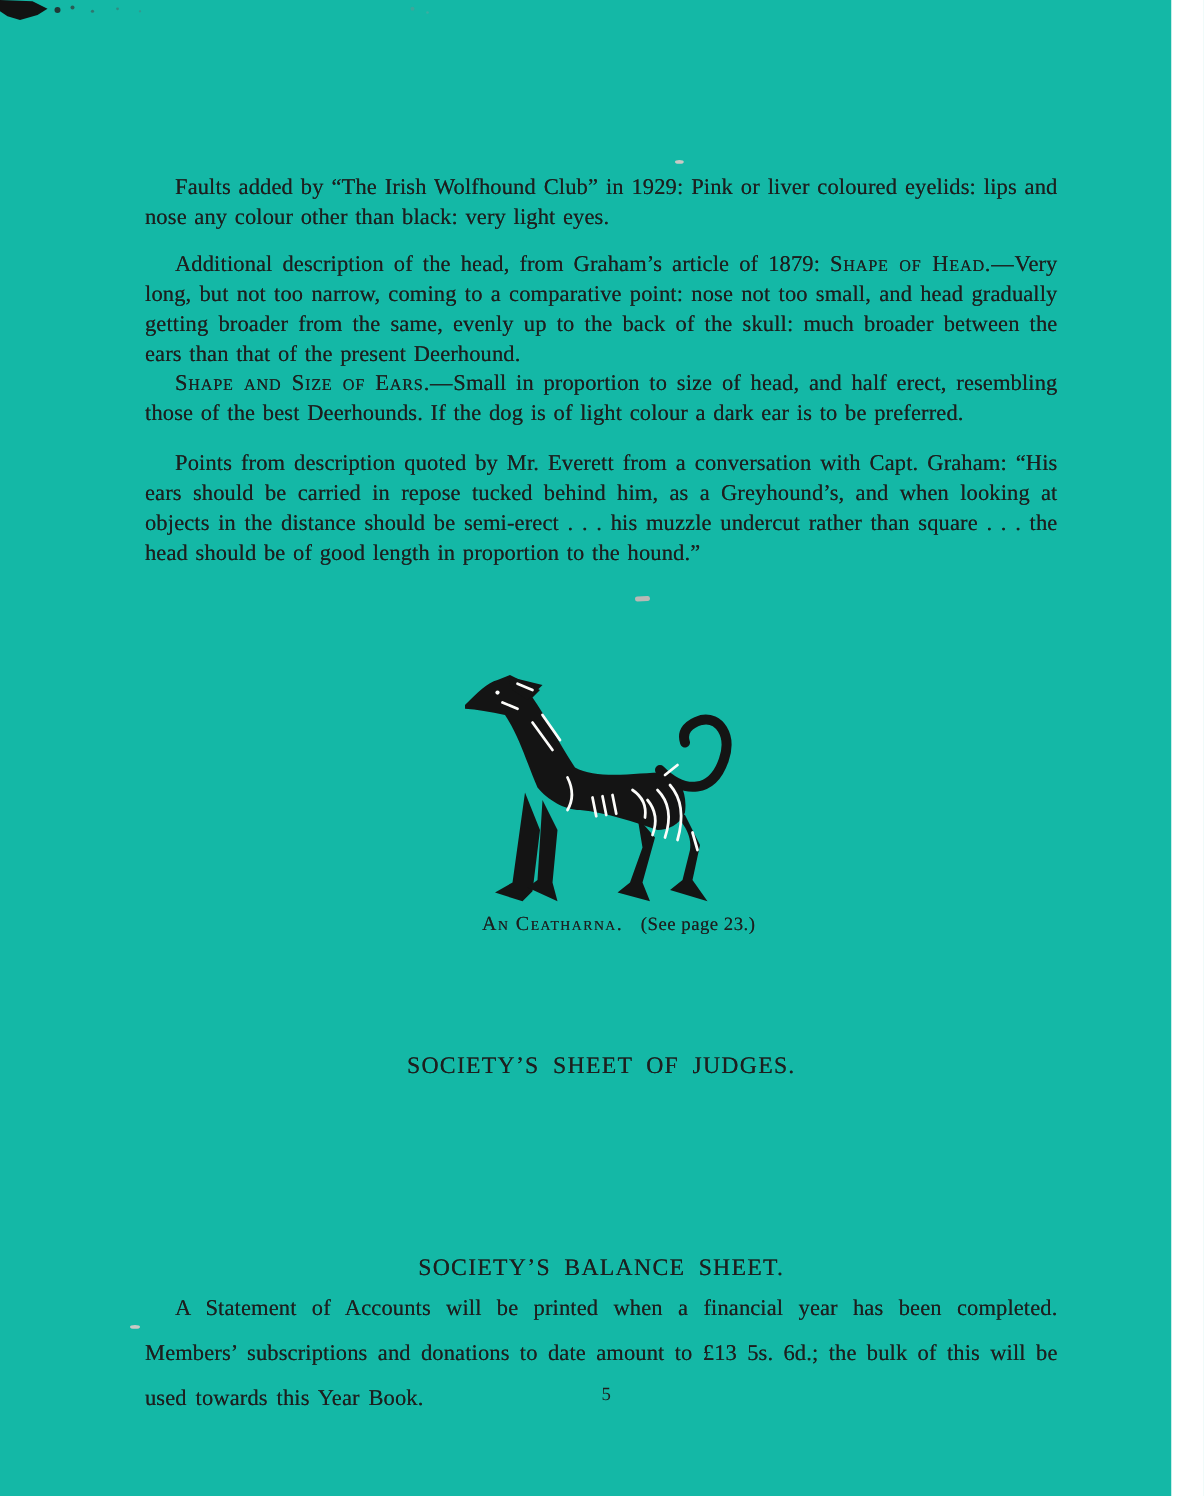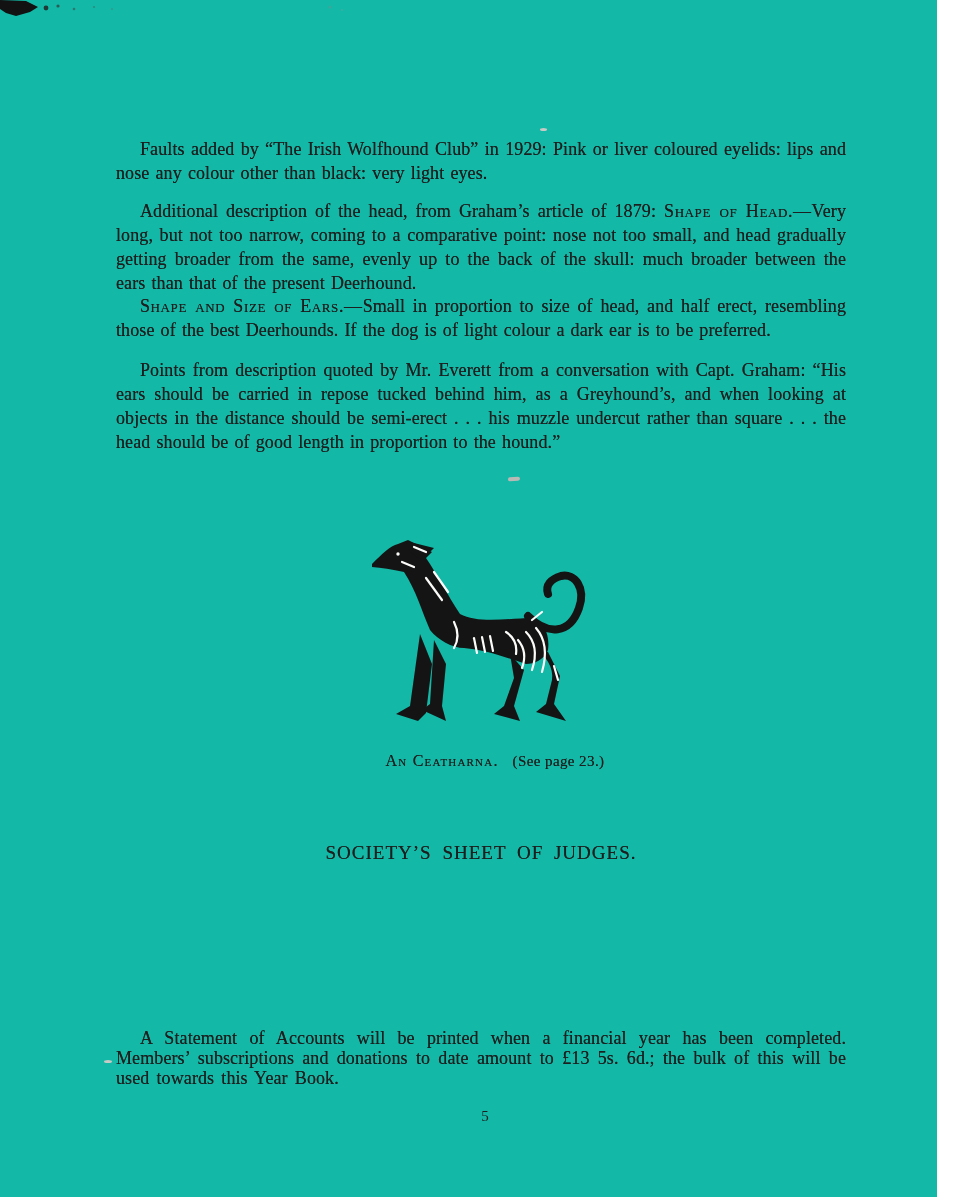--- a/index.html
+++ b/index.html
@@ -20,36 +20,35 @@
   .heading {
     position:absolute; left:116px; width:730px; margin:0;
     font-size:19px; font-weight:normal; text-align:center;
     letter-spacing:1px; word-spacing:5px;
     text-shadow:0 0 0.4px rgba(20,20,20,0.75);
   }
   .caption {
     position:absolute; left:120px; width:750px; top:731px;
     text-align:center; font-size:15.5px; letter-spacing:0.4px;
     text-shadow:0 0 0.3px rgba(20,20,20,0.7);
-    margin-top:21px;
   }
   .caption .sc { font-size:16px; letter-spacing:1.2px; }
   .caption .ref { margin-left:14px; font-size:15px; }
   .page-number {
     position:absolute; left:120px; width:730px; top:1108px;
     text-align:center; font-size:15px;
   }
   .figure-wrap { position:absolute; left:368px; top:538px; width:232px; height:186px; }
   .ink-blot { position:absolute; left:0; top:0; }
   .speck-dash {
     position:absolute; left:508px; top:477px; width:12px; height:4px;
     background:#b9b9b6; border-radius:2px; transform:rotate(-4deg);
   }
   .speck-faint { position:absolute; background:#c9c9c5; border-radius:50%; }
-  .balance-para { line-height:20px; word-spacing:2.5px; }
+  .balance-para { line-height:36px; word-spacing:2.5px; }
   .judges-para { line-height:27px; }
 </style>
 </head>
 <body>
 
 <div class="page">
 
   <svg class="ink-blot" width="360" height="24" viewBox="0 0 360 24">
     <polygon points="0,0 26,1 38,7 30,12 16,16 6,13 0,9" fill="#121212"></polygon>
     <circle cx="46" cy="8" r="2.4" fill="#222" opacity="0.85"></circle>
@@ -114,17 +113,18 @@
         <path d="M186,128 L190,142"></path>
       </g>
       <circle cx="30" cy="16" r="1.7" fill="#fcfcfa"></circle>
     </svg>
   </div>
 
   <div class="caption"><span class="sc">An Ceatharna.</span><span class="ref">(See page 23.)</span></div>
 
   <h2 class="heading" style="top:842px">SOCIETY’S SHEET OF JUDGES.</h2>
 
+  <h2 class="heading" style="top:1004px">SOCIETY’S BALANCE SHEET.</h2>
   <p class="body-text indent balance-para" style="top:1028px">A Statement of Accounts will be printed when a financial year has been completed. Members’ subscriptions and donations to date amount to £13 5s. 6d.; the bulk of this will be used towards this Year Book.</p>
 
   <div class="page-number">5</div>
 
 </div>
 
 </body></html>

